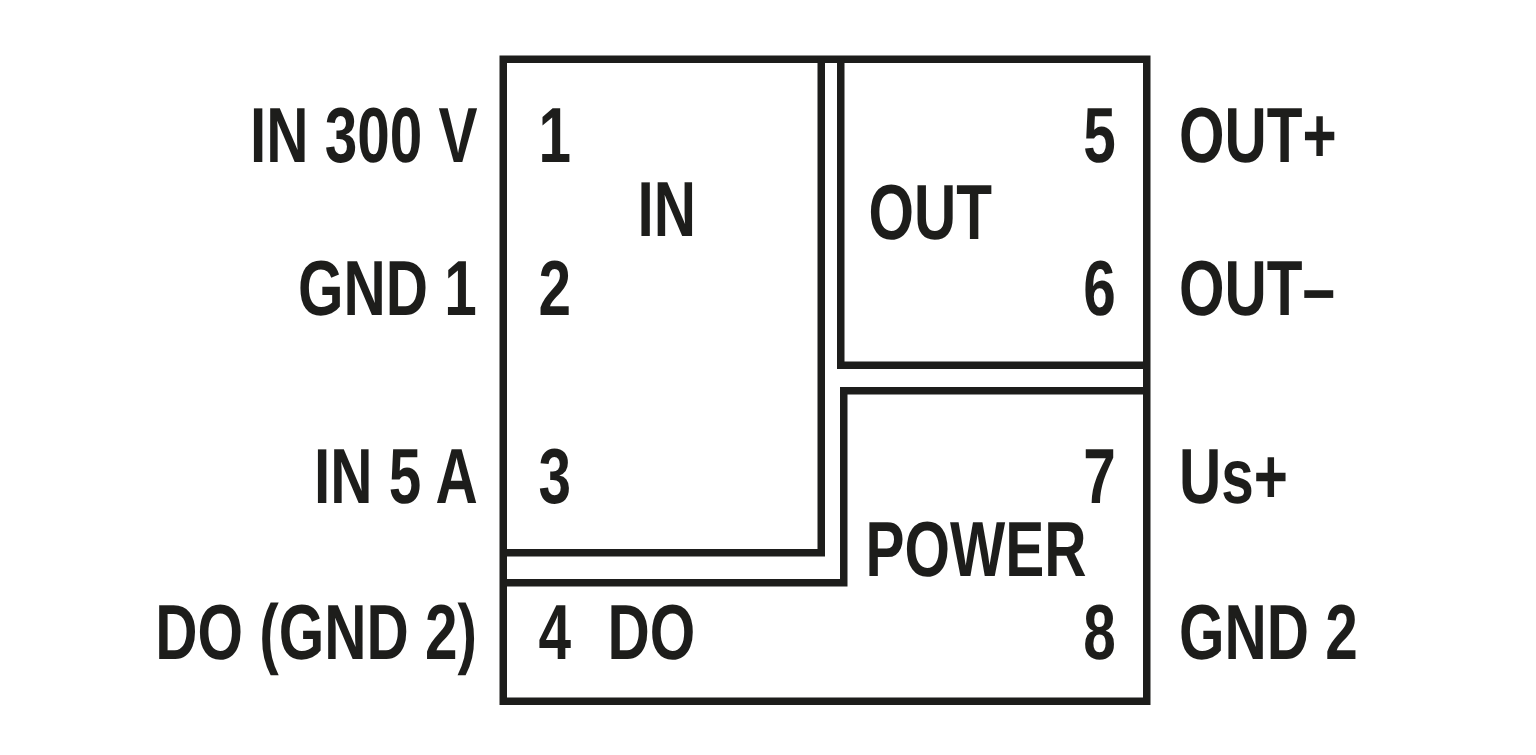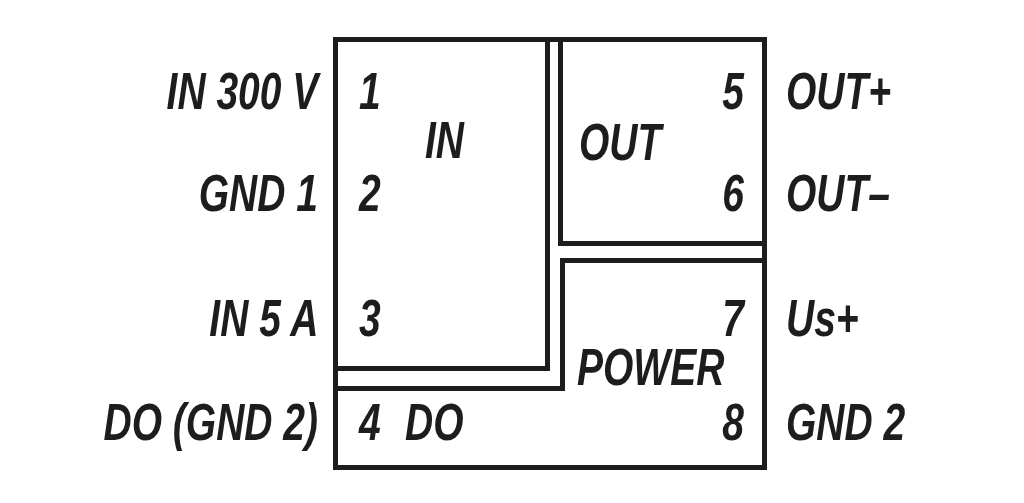--- a/index.html
+++ b/index.html
@@ -12,21 +12,20 @@
     background: #ffffff;
     position: relative;
     overflow: hidden;
     font-family: "Liberation Sans", sans-serif;
   }
   .stage {
     position: absolute;
     inset: 0;
     width: 1024px;
     height: 503px;
-    font-style: italic;
   }
   .outline-svg {
     position: absolute;
     left: 0;
     top: 0;
     width: 1024px;
     height: 503px;
   }
   .lbl {
     position: absolute;

